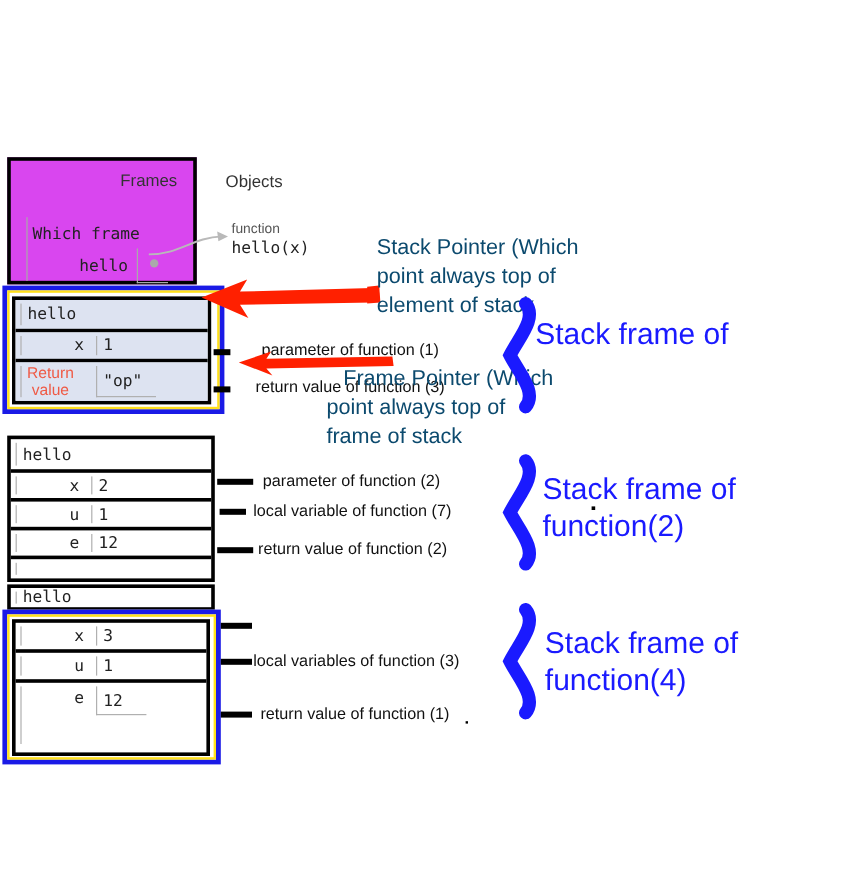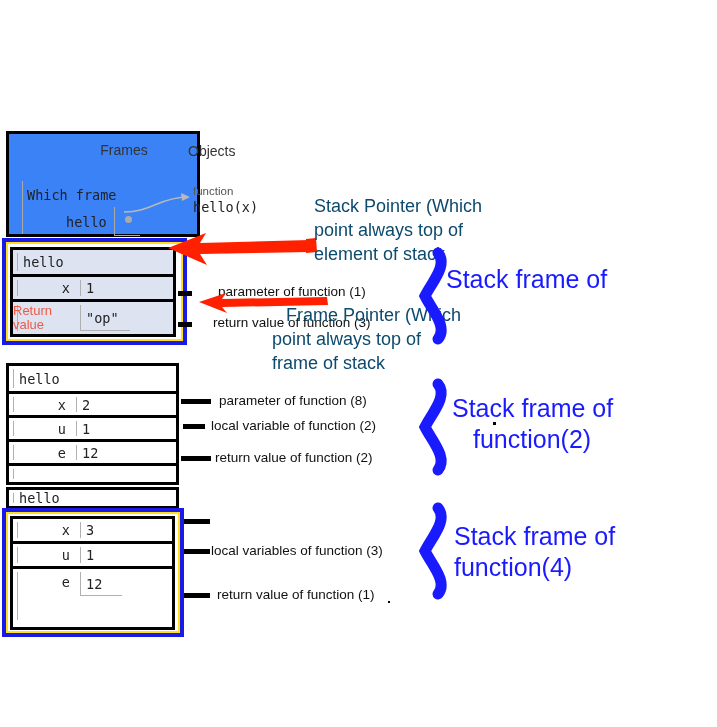--- a/index.html
+++ b/index.html
@@ -5,22 +5,22 @@
   html,body{margin:0;padding:0;}
   body{
     width:717px;height:727px;background:#ffffff;
     font-family:"Liberation Sans", sans-serif;
     position:relative;overflow:hidden;
   }
   .stage{position:absolute;left:0;top:0;width:717px;height:727px;}
 
   
   #globalPanel{
-    position:absolute;left:6px;top:131px;width:194px;height:106px;
-    background:#3b82f6;border:3px solid #000000;box-sizing:border-box;
+    position:absolute;left:6px;top:131px;width:158px;height:106px;
+    background:#d946ef;border:3px solid #000000;box-sizing:border-box;
   }
   .frames-hdr{
     position:absolute;left:60px;top:8px;width:110px;text-align:center;
     font-size:14px;color:#333333;font-family:"Liberation Sans",sans-serif;
   }
   .objects-hdr{
     position:absolute;left:188px;top:143px;
     font-size:14px;color:#333333;font-family:"Liberation Sans",sans-serif;
   }
   .globalframe-lbl{
@@ -93,21 +93,21 @@
   .valcell.boxed{border-bottom:1px solid #b0b0b0;}
   .frametitle{
     position:absolute;left:0;top:0;right:0;height:100%;
     display:flex;align-items:center;padding-left:10px;box-sizing:border-box;
     font-size:13.5px;color:#222222;
     font-family:"DejaVu Sans Mono","Liberation Mono",monospace;
   }
   .shade{background:#dde3f1;}
   .retname{
     color:#ef5a45;font-family:"Liberation Sans",sans-serif;font-size:13px;
-    line-height:14px;text-align:left;display:block;width:100%;
+    line-height:14px;text-align:center;display:block;width:100%;
   }
 
   
   .soloHdr{
     position:absolute;box-sizing:border-box;border:3px solid #000000;background:#ffffff;
   }
   #hdr3{left:6px;top:487px;width:173px;height:22px;}
 
   
   .dash{position:absolute;height:5px;background:#000000;}
@@ -227,22 +227,22 @@
   <div class="dash" style="left:183px;top:424px;width:22px;"></div>
   <div class="dash" style="left:181px;top:456px;width:30px;"></div>
 
   <div class="dash" style="left:184px;top:519px;width:26px;"></div>
   <div class="dash" style="left:184px;top:549px;width:26px;"></div>
   <div class="dash" style="left:184px;top:593px;width:26px;"></div>
 
   <div class="lbl" style="left:218px;top:284px;">parameter of function (1)</div>
   <div class="lbl" style="left:213px;top:315px;">return value of function (3)</div>
 
-  <div class="lbl" style="left:219px;top:393px;">parameter of function (8)</div>
-  <div class="lbl" style="left:211px;top:418px;">local variable of function (2)</div>
+  <div class="lbl" style="left:219px;top:393px;">parameter of function (2)</div>
+  <div class="lbl" style="left:211px;top:418px;">local variable of function (7)</div>
   <div class="lbl" style="left:215px;top:450px;">return value of function (2)</div>
 
   <div class="lbl" style="left:211px;top:543px;">local variables of function (3)</div>
   <div class="lbl" style="left:217px;top:587px;">return value of function (1)</div>
 
   <svg id="redArrows">
 
     <g fill="#ff2000">
       <path d="M168 248 L206 233 L200 243 L310 240 L311 252 L200 254 L207 265 Z"></path>
       <path d="M306 239 L316 238 L317 252 L306 253 Z"></path>
@@ -266,21 +266,21 @@
     <path d="M438 253 C 448 265, 432 282, 425 296 C 432 310, 448 327, 438 339" stroke="#1a1aff" stroke-width="11" fill="none" stroke-linecap="round"></path>
 
     <path d="M438 384 C 448 396, 432 413, 425 427 C 432 441, 448 458, 438 470" stroke="#1a1aff" stroke-width="11" fill="none" stroke-linecap="round"></path>
 
     <path d="M438 508 C 448 520, 432 537, 425 551 C 432 565, 448 582, 438 594" stroke="#1a1aff" stroke-width="11" fill="none" stroke-linecap="round"></path>
   </svg>
 
   <div class="blue" style="left:446px;top:264px;">Stack frame of</div>
 
   <div class="blue" style="left:452px;top:393px;">Stack frame of</div>
-  <div class="blue" style="left:473px;top:424px;">function(2)</div>
+  <div class="blue" style="left:452px;top:424px;">function(2)</div>
 
   <div class="blue" style="left:454px;top:521px;">Stack frame of</div>
   <div class="blue" style="left:454px;top:552px;">function(4)</div>
 
   <div class="speck" style="left:493px;top:422px;"></div>
   <div class="speck" style="left:388px;top:601px;width:2px;height:2px;"></div>
 
 </div>
 
 </body></html>

